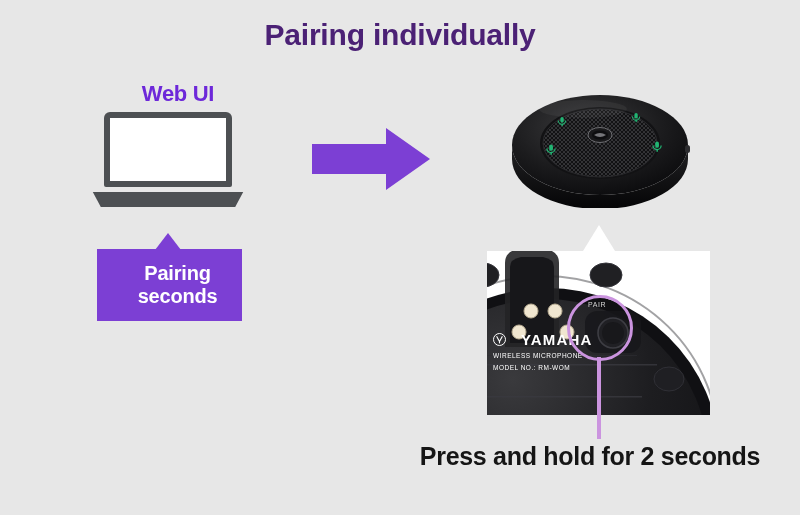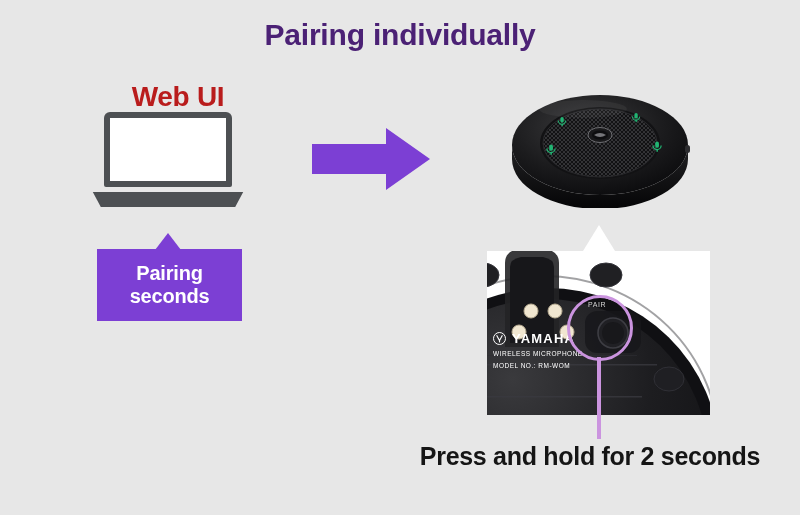--- a/index.html
+++ b/index.html
@@ -18,21 +18,21 @@
     text-align:center;
     font-size:30px;font-weight:bold;
     color:#4b2175;
     letter-spacing:-0.2px;
   }
 
   
   .webui-label{
     position:absolute;left:88px;top:81px;width:180px;
     text-align:center;
-    font-size:28px;font-weight:bold;color:#b91c1c;
+    font-size:22px;font-weight:bold;color:#6d28d9;
     letter-spacing:-0.3px;
   }
 
   
   .laptop{position:absolute;left:96px;top:112px;width:160px;height:100px;}
   .laptop-lid{
     position:absolute;left:8px;top:0;width:128px;height:75px;
     background:#4d5053;border-radius:6px 6px 2px 2px;
     box-sizing:border-box;padding:6px;
   }
@@ -54,21 +54,21 @@
     background:#7c3fd4;
   }
   .standby-tip{
     position:absolute;left:155px;top:233px;
     width:0;height:0;
     border-left:13px solid transparent;
     border-right:13px solid transparent;
     border-bottom:17px solid #7c3fd4;
   }
   .standby-text{
-    position:absolute;left:0;top:0;width:145px;height:72px;
+    position:absolute;left:8px;top:0;width:145px;height:72px;
     display:flex;flex-direction:column;align-items:center;justify-content:center;
     color:#ffffff;font-size:20px;font-weight:bold;line-height:1.15;
     text-align:right;letter-spacing:-0.2px;
   }
 
   
   .arrow{position:absolute;left:312px;top:128px;width:118px;height:62px;}
 
   
   .mic{position:absolute;left:505px;top:93px;width:190px;height:115px;}
@@ -85,22 +85,22 @@
     border-right:16px solid transparent;
     border-bottom:26px solid #ffffff;
   }
 
   
   .yamaha-block{
     position:absolute;left:6px;top:80px;width:130px;
     color:#ffffff;
   }
   .yamaha-logo{
-    font-size:13px;font-weight:bold;letter-spacing:1.2px;
-    display:flex;align-items:center;gap:6px;text-align:right;
+    font-size:15px;font-weight:bold;letter-spacing:1.2px;
+    display:flex;align-items:center;gap:15px;text-align:right;
   }
   .yamaha-sub{font-size:6.5px;letter-spacing:0.5px;margin-top:3px;line-height:1.45;}
 
   .pair-label{
     position:absolute;left:101px;top:50px;
     font-size:7px;color:#d7d7d7;letter-spacing:0.6px;font-weight:normal;
   }
 
   
   .hl-circle{

